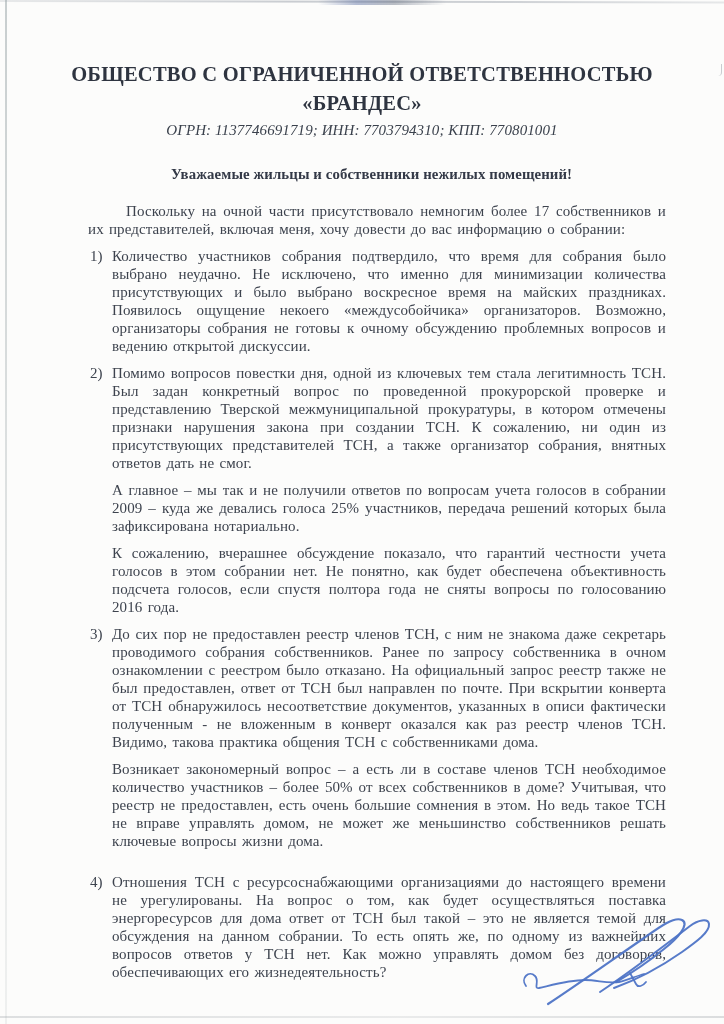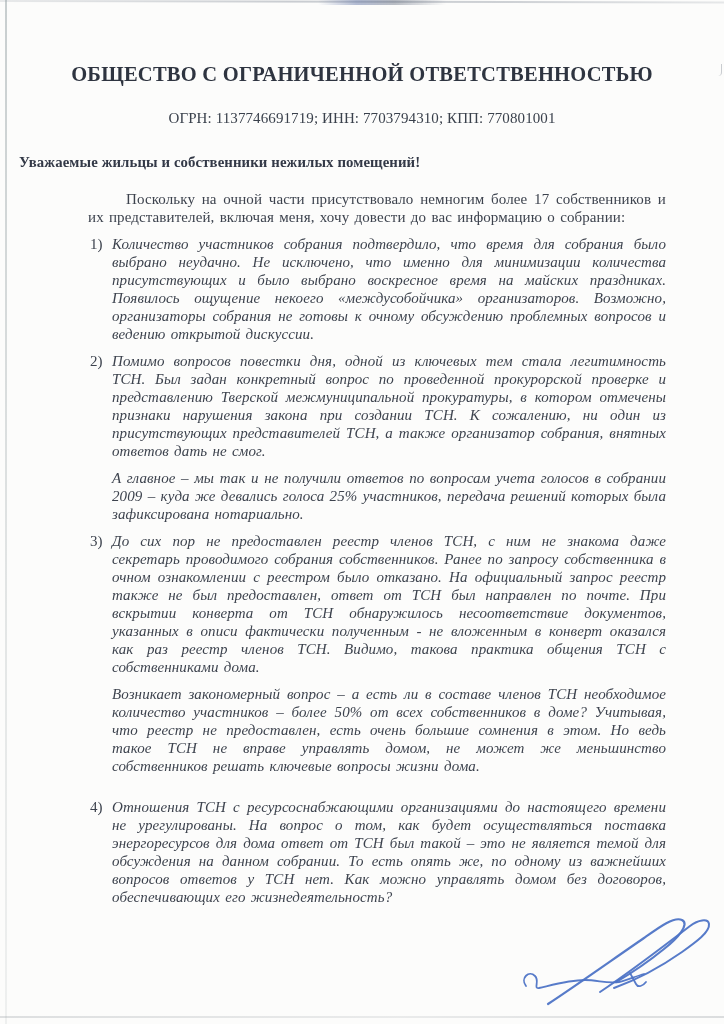--- a/index.html
+++ b/index.html
@@ -48,26 +48,27 @@
   header { margin-top: 60px; text-align: center; }
   .org {
     font-weight: 700;
     font-size: 20.5px;
     line-height: 29px;
     letter-spacing: .25px;
     color: #2e3440;
   }
   .reg {
     font-size: 15px;
-    margin-top: 21px;
+    margin-top: 4px;
     color: #3a414c;
     letter-spacing: .1px;
+    font-style: italic;
   }
   .salutation {
-    text-align: left;
+    text-align: center;
     font-weight: 700;
     font-size: 14.8px;
     margin-top: 27px;
     color: #333947;
     letter-spacing: .1px;
     margin-left: 19px;
   }
   
   .body {
     margin: 19px 58px 0 88px;
@@ -89,21 +90,20 @@
   }
   .item:nth-child(4) { margin-top: 23px; }
   .item .num {
     position: absolute;
     left: 2px;
     top: 0;
   }
   .item p {
     text-align: justify;
     margin: 0 0 9px 0;
-    font-style: italic;
   }
   .item p:last-child { margin-bottom: 0; }
   
   .signature {
     position: absolute;
     left: 512px;
     top: 910px;
     width: 205px;
     height: 102px;
   }
@@ -119,38 +119,40 @@
 <div class="page">
 
   <div class="scan-edge-top"></div>
   <div class="scan-smudge-top"></div>
   <div class="scan-edge-left"></div>
   <div class="scan-edge-bottom"></div>
   <div class="scan-artifact-right"></div>
 
   <header>
     <div class="org">ОБЩЕСТВО С ОГРАНИЧЕННОЙ ОТВЕТСТВЕННОСТЬЮ</div>
+    <div class="org">«БРАНДЕС»</div>
     <div class="reg">ОГРН: 1137746691719; ИНН: 7703794310; КПП: 770801001</div>
   </header>
 
   <div class="salutation">Уважаемые жильцы и собственники нежилых помещений!</div>
 
   <div class="body">
     <div id="intro">
         <p class="intro">Поскольку на очной части присутствовало немногим более 17 собственников и их представителей, включая меня, хочу довести до вас информацию о собрании:</p>
       </div>
     <div id="items" class="items">
         <div class="item">
           <span class="num">1)</span>
           <p>Количество участников собрания подтвердило, что время для собрания было выбрано неудачно. Не исключено, что именно для минимизации количества присутствующих и было выбрано воскресное время на майских праздниках. Появилось ощущение некоего «междусобойчика» организаторов. Возможно, организаторы собрания не готовы к очному обсуждению проблемных вопросов и ведению открытой дискуссии.</p>
         </div>
         <div class="item">
           <span class="num">2)</span>
           <p>Помимо вопросов повестки дня, одной из ключевых тем стала легитимность ТСН. Был задан конкретный вопрос по проведенной прокурорской проверке и представлению Тверской межмуниципальной прокуратуры, в котором отмечены признаки нарушения закона при создании ТСН. К сожалению, ни один из присутствующих представителей ТСН, а также организатор собрания, внятных ответов дать не смог.</p>
           <p>А главное – мы так и не получили ответов по вопросам учета голосов в собрании 2009 – куда же девались голоса 25% участников, передача решений которых была зафиксирована нотариально.</p>
+          <p>К сожалению, вчерашнее обсуждение показало, что гарантий честности учета голосов в этом собрании нет. Не понятно, как будет обеспечена объективность подсчета голосов, если спустя полтора года не сняты вопросы по голосованию 2016 года.</p>
         </div>
         <div class="item">
           <span class="num">3)</span>
           <p>До сих пор не предоставлен реестр членов ТСН, с ним не знакома даже секретарь проводимого собрания собственников. Ранее по запросу собственника в очном ознакомлении с реестром было отказано. На официальный запрос реестр также не был предоставлен, ответ от ТСН был направлен по почте. При вскрытии конверта от ТСН обнаружилось несоответствие документов, указанных в описи фактически полученным - не вложенным в конверт оказался как раз реестр членов ТСН. Видимо, такова практика общения ТСН с собственниками дома.</p>
           <p>Возникает закономерный вопрос – а есть ли в составе членов ТСН необходимое количество участников – более 50% от всех собственников в доме? Учитывая, что реестр не предоставлен, есть очень большие сомнения в этом. Но ведь такое ТСН не вправе управлять домом, не может же меньшинство собственников решать ключевые вопросы жизни дома.</p>
         </div>
         <div class="item">
           <span class="num">4)</span>
           <p>Отношения ТСН с ресурсоснабжающими организациями до настоящего времени не урегулированы. На вопрос о том, как будет осуществляться поставка энергоресурсов для дома ответ от ТСН был такой – это не является темой для обсуждения на данном собрании. То есть опять же, по одному из важнейших вопросов ответов у ТСН нет. Как можно управлять домом без договоров, обеспечивающих его жизнедеятельность?</p>
         </div>

